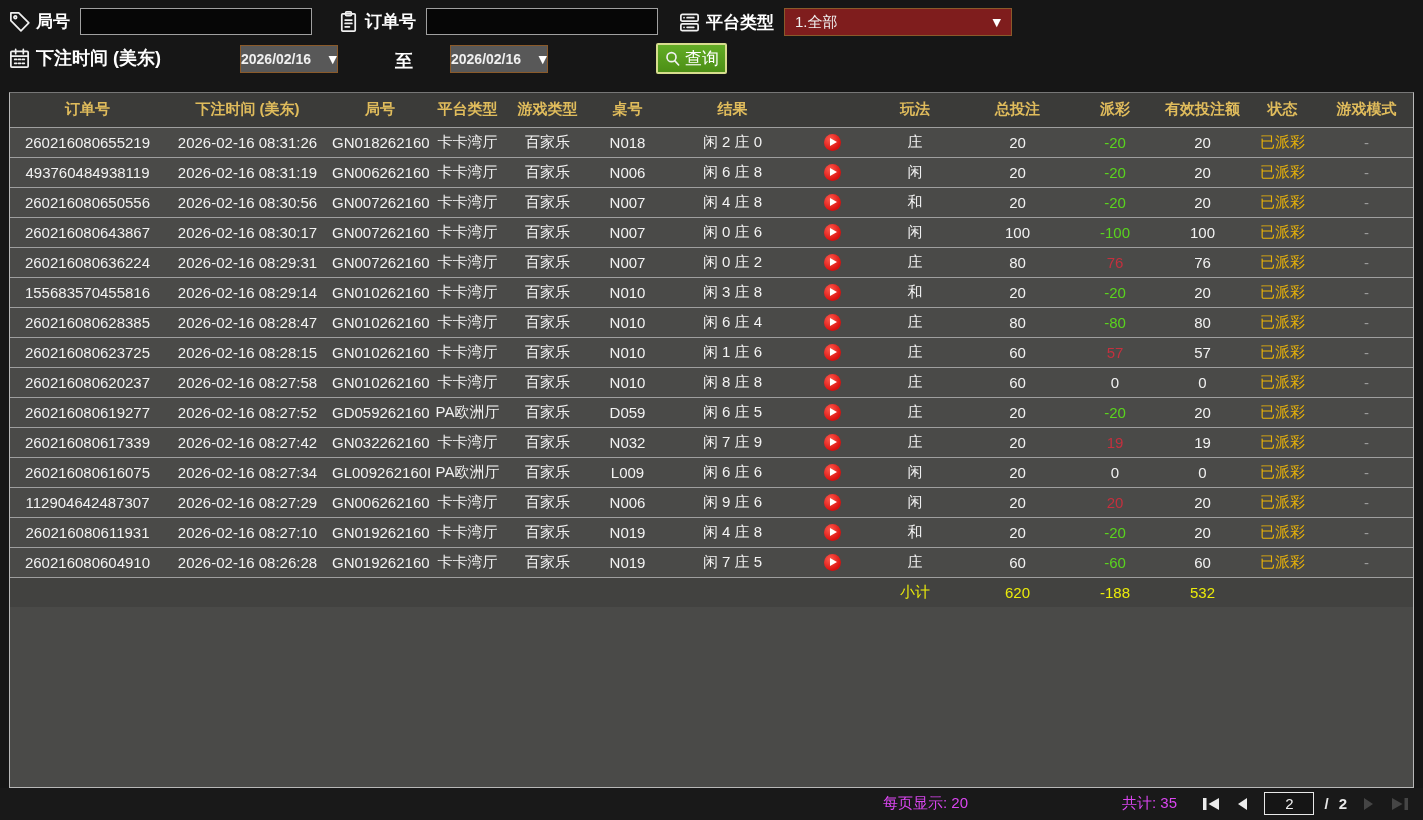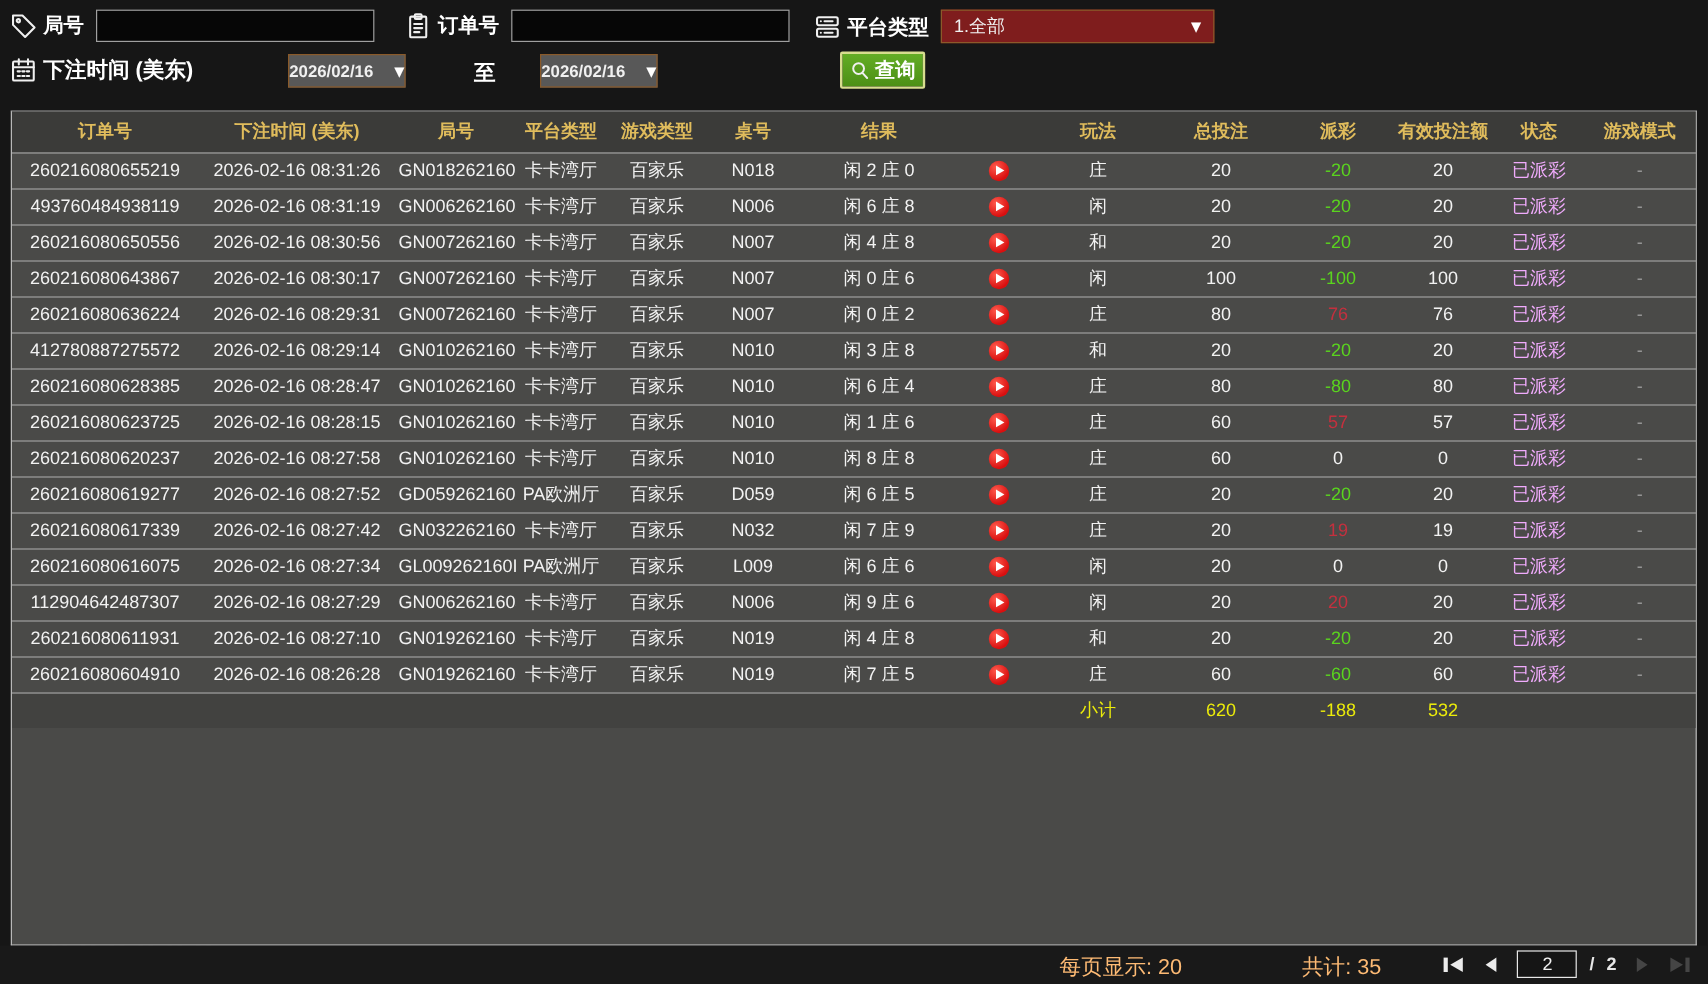--- a/index.html
+++ b/index.html
@@ -16,51 +16,51 @@
   .f-label { color:#ffffff; font-size:17px; font-weight:bold; white-space:nowrap; }
   .f-icon { width:24px; height:24px; margin-right:4px; display:inline-flex; align-items:center; }
   .txt-input { background:#060606; border:1px solid #a0a0a0; color:#e8e8e8; height:27px;
                width:232px; font-size:15px; padding:0 6px; outline:none; }
   .dd { background:#7f1d1d; border:1px solid #8a5a2a; color:#f0f0f0; height:28px;
         display:flex; align-items:center; cursor:pointer; font-size:15px; }
   .dd-platform { width:228px; padding:0 10px; justify-content:space-between; }
   .dd-date { width:98px; background:#585858; font-weight:bold; font-size:14px;
              justify-content:space-between; gap:17px; }
   .dd-arrow { font-family:"DejaVu Sans",sans-serif; font-size:11px; color:#ffffff; }
-  .query-btn { position:absolute; left:700px; top:43px; width:71px; height:31px;
+  .query-btn { position:absolute; left:656px; top:43px; width:71px; height:31px;
                background:linear-gradient(#63ad25,#4c8f16); border:2px solid #d7dd8e;
-               border-radius:2px; color:#ffffff; font-size:17px; font-weight:bold;
+               border-radius:2px; color:#ffffff; font-size:17px; font-weight:normal;
                display:flex; align-items:center; justify-content:center; gap:3px; cursor:pointer; }
 
   
   .panel { position:absolute; left:9px; top:92px; width:1405px; height:696px;
            background:#4a4a48; border:1px solid #b8b8b8; border-top-color:#777; }
   table { border-collapse:collapse; table-layout:fixed; width:100%; }
   th { height:34px; background:#3b3b39; color:#e0bc5c; font-size:15px; font-weight:bold;
        white-space:nowrap; overflow:hidden; }
   td { height:30px; border-top:1px solid #9f9f9f; color:#f2f2f2; font-size:15px;
        text-align:center; white-space:nowrap; overflow:hidden; padding:0 2px; }
   tbody.rows tr { background:#4a4a48; }
-  td.status { color:#f0abfc; }
+  td.status { color:#eab308; }
   td.mode { color:#9a9a9a; }
   td.neg { color:#5ad41e; }
   td.pos { color:#c4303e; }
   td.zero { color:#f2f2f2; }
   tbody.totals td { background:#424240; color:#ebeb0a; font-weight:normal; }
 
   .play-btn { display:inline-block; width:17px; height:17px; border-radius:50%;
               background:radial-gradient(circle at 35% 30%, #ff5a4d, #d90f0f 70%);
               position:relative; cursor:pointer; vertical-align:middle; }
   .play-tri { position:absolute; left:6px; top:4px; width:0; height:0;
               border-left:7px solid #ffffff; border-top:4.5px solid transparent;
               border-bottom:4.5px solid transparent; }
 
   
   .footer { position:absolute; left:0; top:788px; width:1423px; height:32px; background:#191919; }
-  .foot-text { position:absolute; top:6px; color:#fdba74; font-size:18px; }
+  .foot-text { position:absolute; top:6px; color:#d946ef; font-size:15px; }
   .pager { position:absolute; right:12px; top:4px; display:flex; align-items:center; gap:10px; }
   .pg-btn { width:22px; height:18px; display:inline-flex; align-items:center;
             justify-content:center; cursor:pointer; }
   .pg-btn.disabled { cursor:default; }
   .page-input { width:50px; height:23px; background:#151515; border:1px solid #e8e8e8;
                 color:#f0f0f0; font-size:15px; text-align:center; outline:none; }
   .pg-sep, .pg-total { color:#e8e8e8; font-size:15px; font-weight:bold; }
   svg.icon { stroke:#f0f0f0; fill:none; stroke-width:1.8; stroke-linecap:round; stroke-linejoin:round; }
 </style>
 </head>
@@ -282,21 +282,21 @@
         </span>
       </td>
       <td>庄</td>
       <td>80</td>
       <td class="pos">76</td>
       <td>76</td>
       <td class="status">已派彩</td>
       <td class="mode">-</td>
     </tr>
           <tr>
-      <td>412780887275572</td>
+      <td>155683570455816</td>
       <td>2026-02-16 08:29:14</td>
       <td>GN010262160QY</td>
       <td>卡卡湾厅</td>
       <td>百家乐</td>
       <td>N010</td>
       <td>闲 3 庄 8</td>
       <td>
         <span class="play-btn">
           <span class="play-tri"></span>
         </span>
@@ -497,21 +497,21 @@
           <td>-188</td>
           <td>532</td>
           <td colspan="2"></td>
         </tr>
       </tbody>
     </table>
   </div>
 
   <div class="footer">
     <span class="foot-text" style="left:883px;">每页显示: 20</span>
-    <span class="foot-text" style="left:1085px;">共计: 35</span>
+    <span class="foot-text" style="left:1122px;">共计: 35</span>
     <div class="pager">
       <span class="pg-btn">
         <svg width="22" height="16" viewBox="0 0 22 16">
             <g fill="#ececec">
           <rect x="3" y="2" width="3.5" height="12"></rect>
               <polygon points="19,2 19,14 8.5,8"></polygon>
             </g>
           </svg>
       </span>
       <span class="pg-btn">

